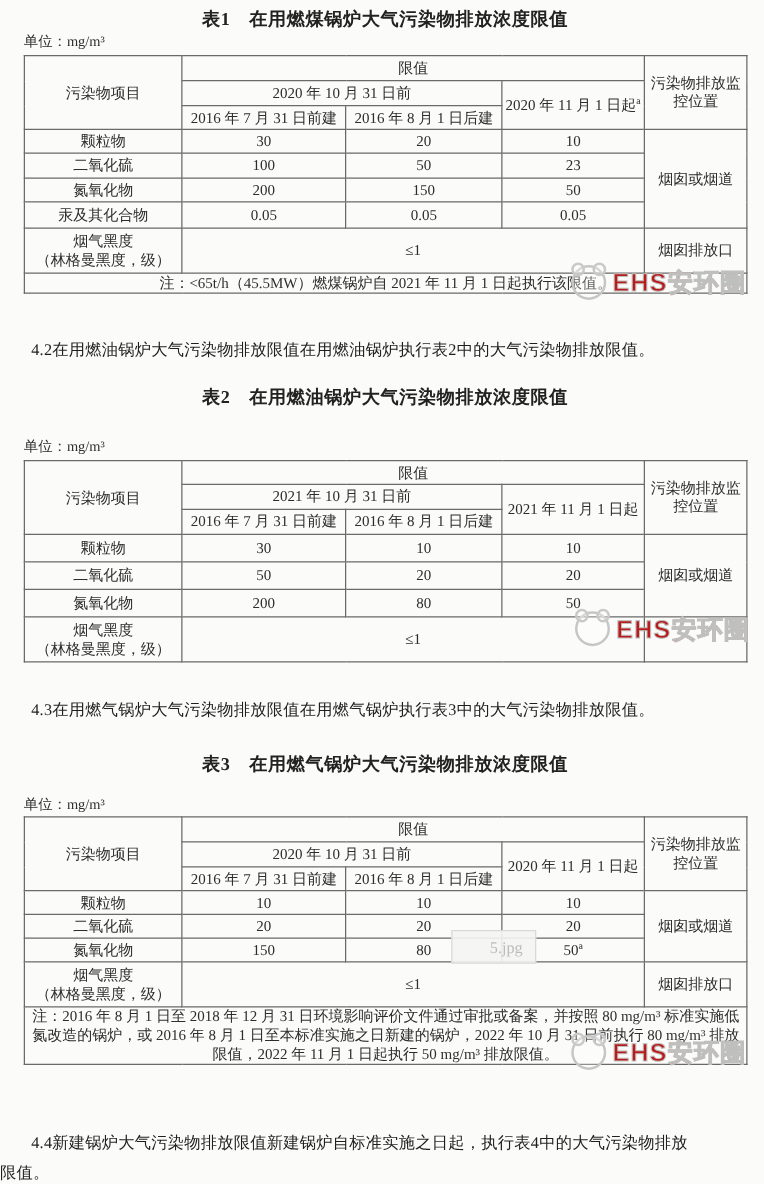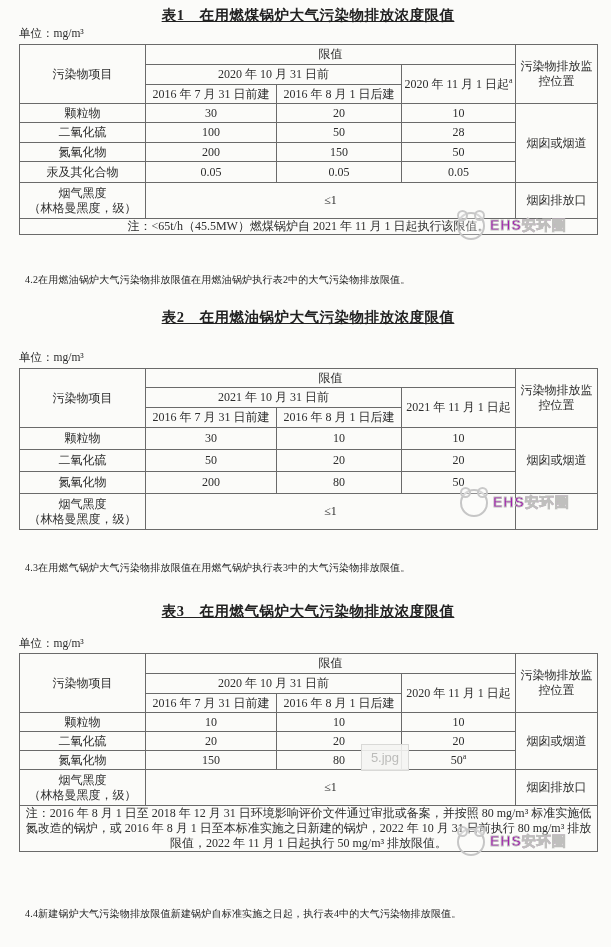--- a/index.html
+++ b/index.html
@@ -7,21 +7,20 @@
     width:611px;height:947px;position:relative;overflow:hidden;
     background:#fbfbf9;
     font-family:"Liberation Serif","DejaVu Serif",serif;
     color:#2d2d2d;
   }
   .abs{position:absolute;}
   .tbl-title{
     width:578px;left:19px;text-align:center;
     font-size:14.5px;font-weight:bold;color:#222;
     letter-spacing:0.5px;
-    text-decoration:underline;
   }
   .unit{
     left:19px;width:574px;
     font-size:11.5px;color:#2d2d2d;
   }
   table.std{
     border-collapse:collapse;table-layout:fixed;width:578px;
     font-size:12px;color:#2d2d2d;
     font-family:"Liberation Serif","DejaVu Serif",serif;
   }
@@ -35,51 +34,51 @@
   table.std .h20{height:20px;}
   table.std .h19{height:19px;}
   table.std .h21{height:21px;}
   table.std .h22{height:22px;}
   table.std .smoke-row td{height:35px;}
   td.note-cell{
     text-align:left;padding:3px 7px;line-height:19px;height:auto;margin-top:16px;
   }
   sup{font-size:8px;line-height:0;}
   .para{
-    left:0;font-size:10px;color:#1f1f1f;line-height:24px;
+    left:0;font-size:13px;color:#1f1f1f;line-height:24px;
     text-indent:25px;letter-spacing:0.2px;
   }
   
   .watermark{
     display:flex;align-items:center;gap:5px;
     pointer-events:none;z-index:5;
   }
   .wm-logo{
     width:24px;height:24px;border:2px solid #c6c6c6;border-radius:50%;
     position:relative;flex:0 0 auto;background:rgba(255,255,255,0.25);
   }
   .wm-logo::before,.wm-logo::after{
     content:"";position:absolute;width:7px;height:7px;border:2px solid #c9c9c9;
     border-radius:50%;top:-4px;background:rgba(255,255,255,0.3);
   }
   .wm-logo::before{left:-2px;}
   .wm-logo::after{right:-2px;}
   .wm-text{
     font-family:"Liberation Sans","DejaVu Sans",sans-serif;
-    font-size:14px;font-weight:bold;letter-spacing:1px;
-    color:#a21caf;-webkit-text-stroke:0.8px #bfbfbd;
+    font-size:20px;font-weight:bold;letter-spacing:1px;
+    color:#b91c1c;-webkit-text-stroke:0.8px #bfbfbd;
     white-space:nowrap;
   }
   
   .img-ph{
     left:361px;top:744px;width:46px;height:25px;
     background:rgba(244,244,242,0.9);border:1px solid #d9d9d7;
     display:flex;align-items:center;justify-content:center;
-    font-family:Liberation Sans, sans-serif;
-    font-size:13px;color:#bcbcba;z-index:4;
+    font-family:Liberation Serif, serif;
+    font-size:13px;color:#bcbcba;z-index:4;padding-left:20px;
   }
 </style>
 </head>
 <body>
 
 <div class="abs tbl-title" style="top:6px;">表1　在用燃煤锅炉大气污染物排放浓度限值</div>
 <div class="abs unit" style="top:26px;">单位：mg/m³</div>
 
 <table class="std abs" style="left:19px;top:44px;">
   <colgroup>
@@ -107,21 +106,21 @@
       <td>颗粒物</td>
       <td>30</td>
       <td>20</td>
       <td>10</td>
       <td rowspan="4">烟囱或烟道</td>
     </tr>
     <tr class="h20">
       <td>二氧化硫</td>
       <td>100</td>
       <td>50</td>
-      <td>28</td>
+      <td>23</td>
     </tr>
     <tr class="h19">
       <td>氮氧化物</td>
       <td>200</td>
       <td>150</td>
       <td>50</td>
     </tr>
     <tr class="h21">
       <td>汞及其化合物</td>
       <td>0.05</td>

